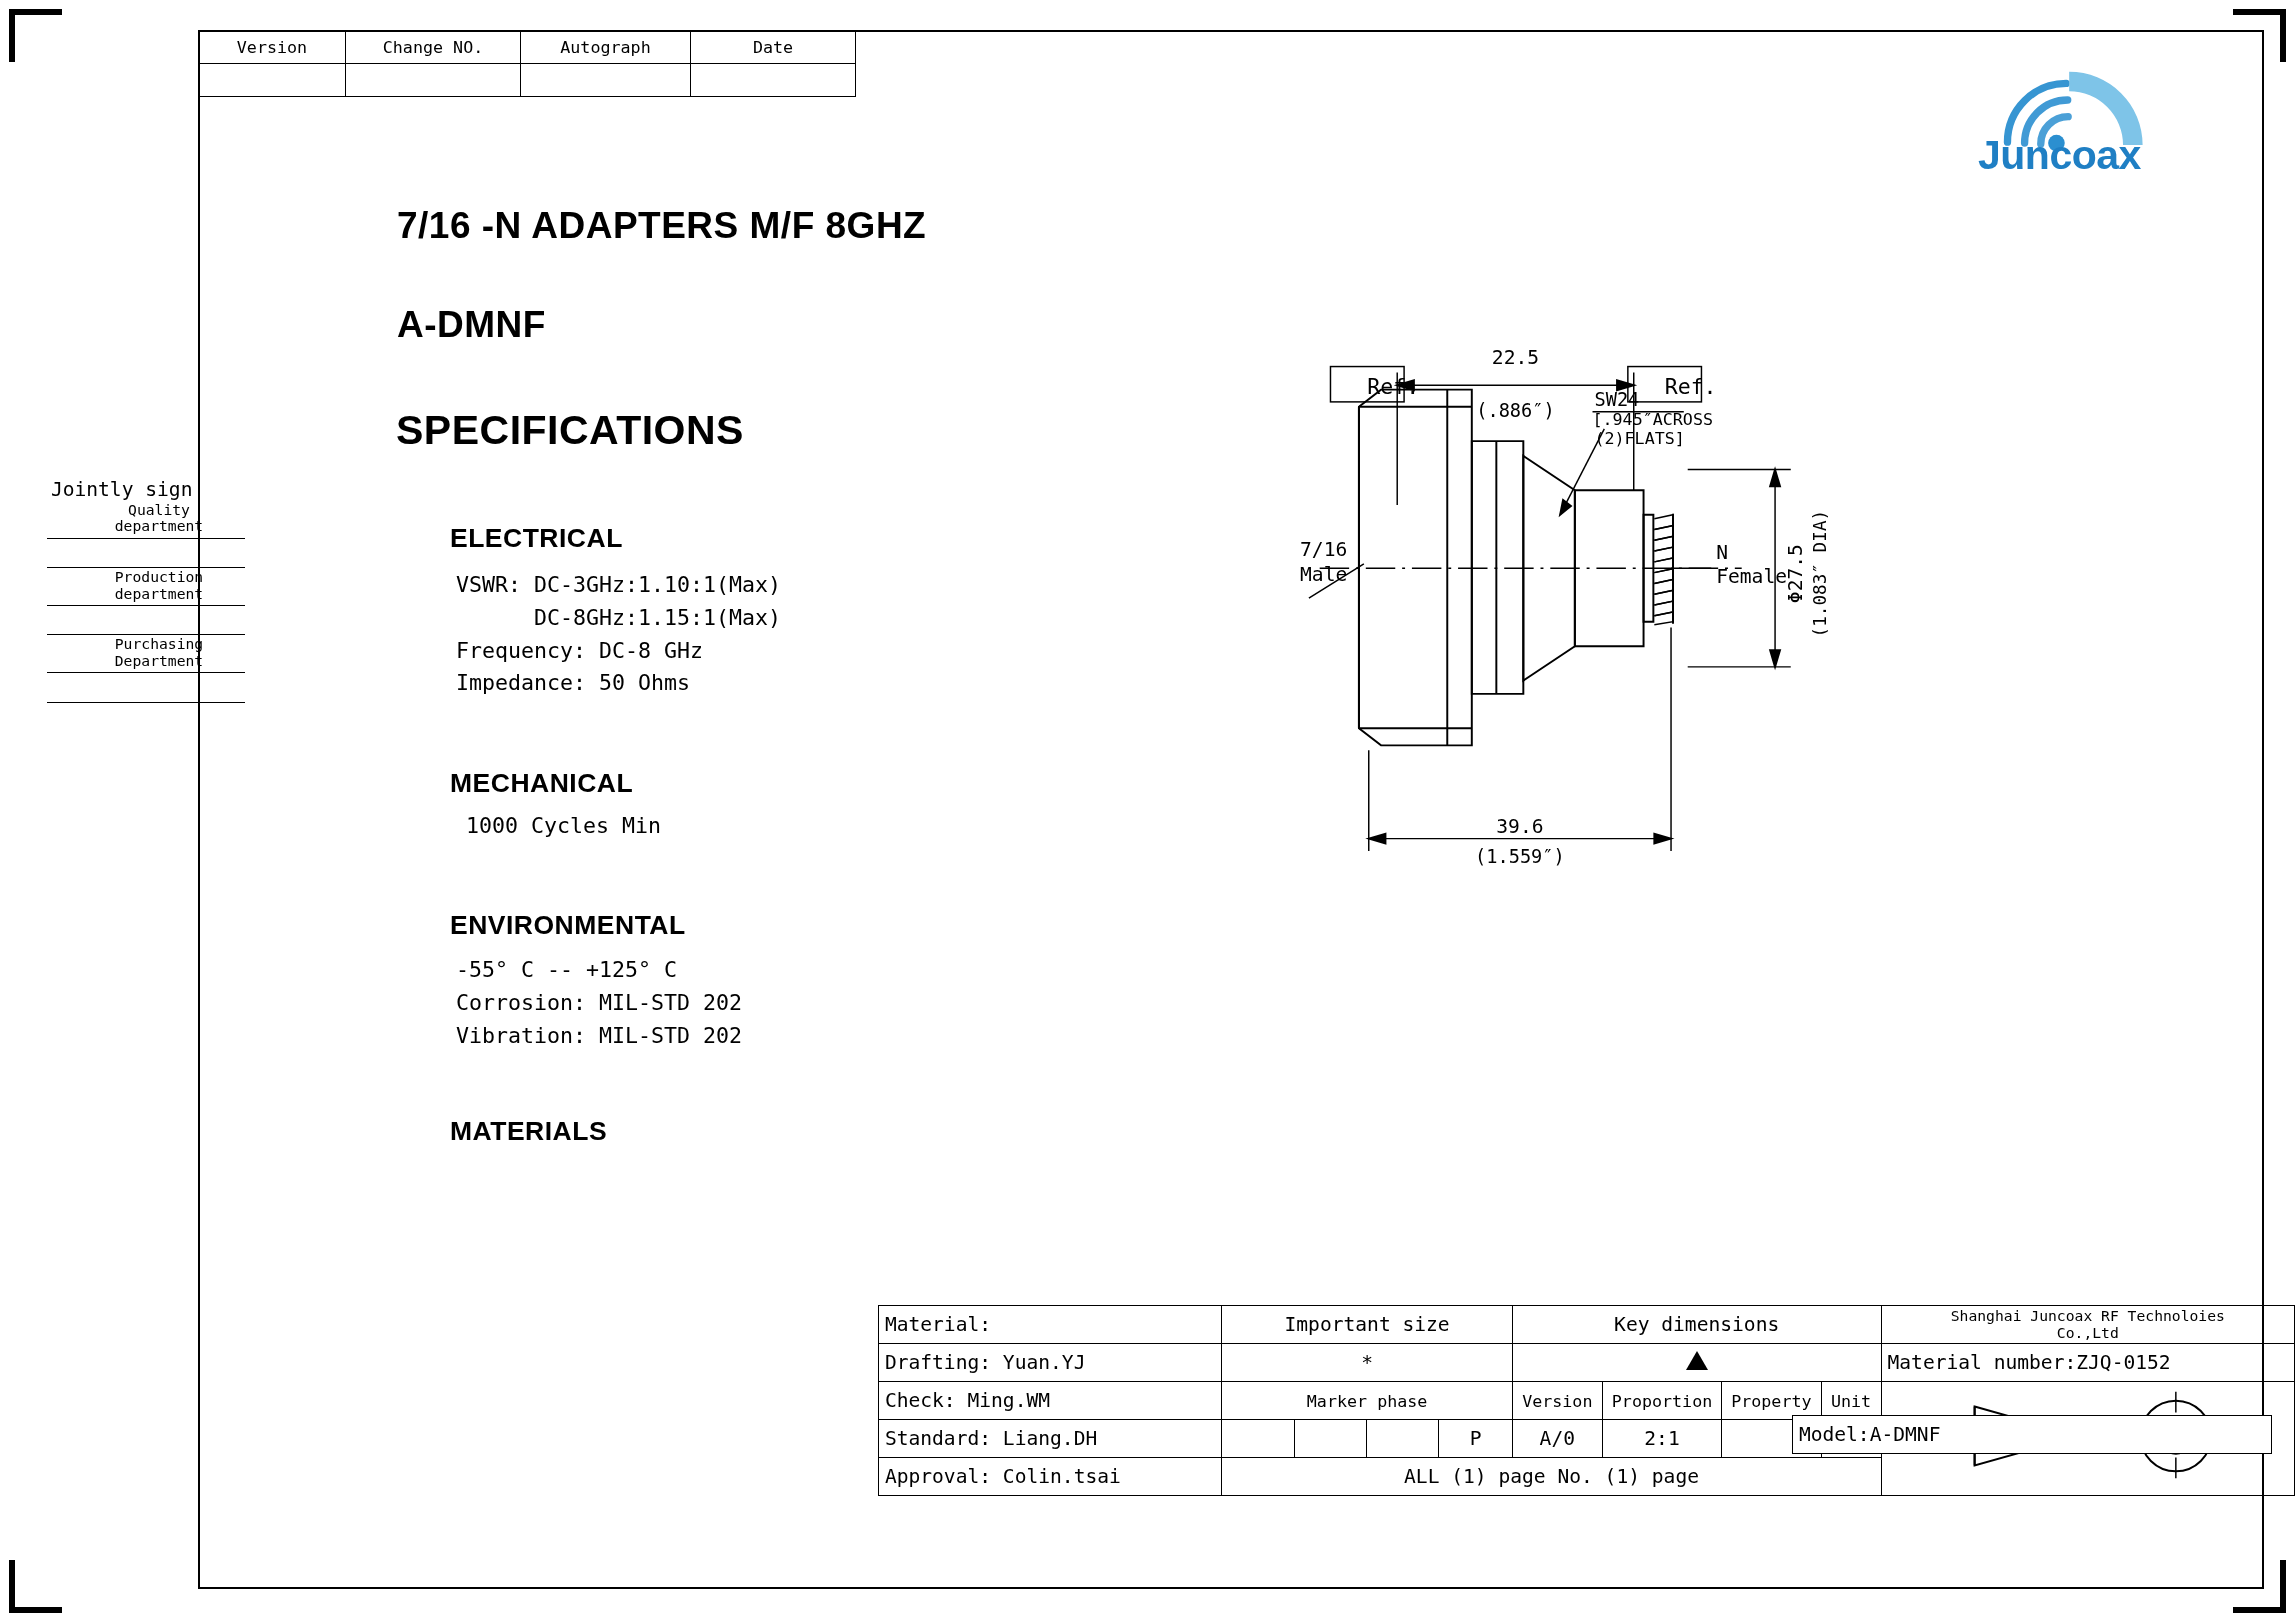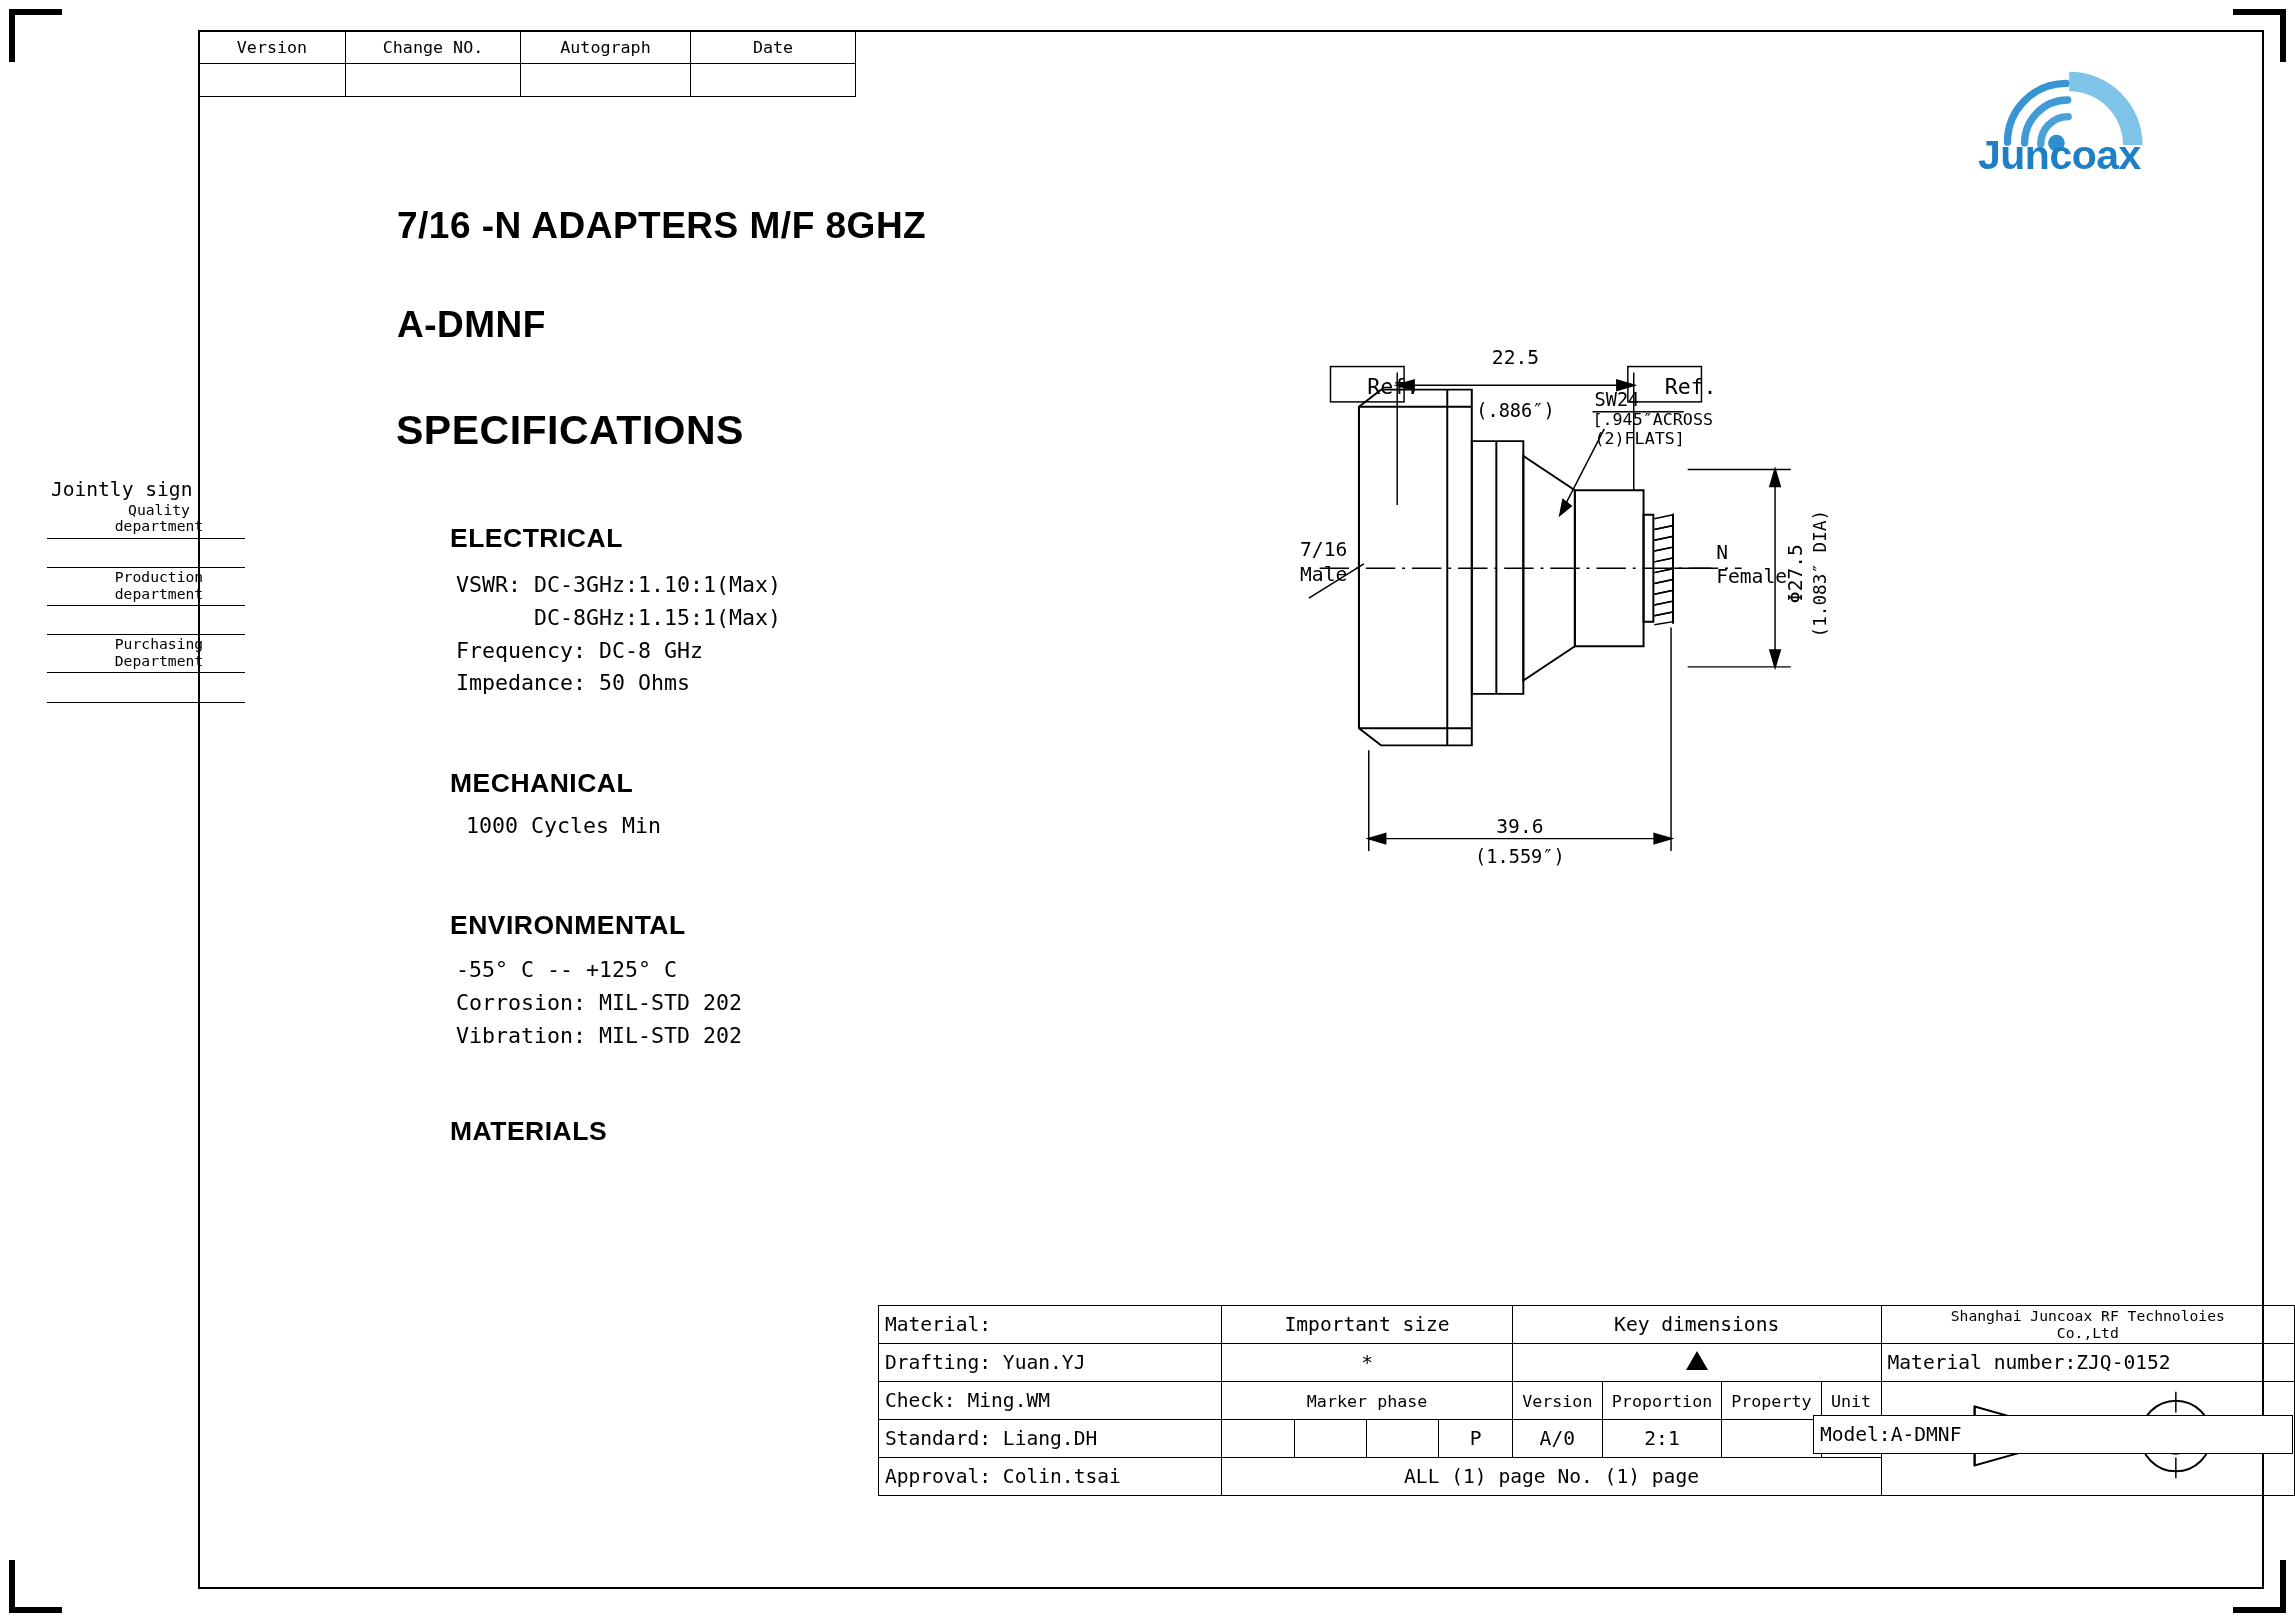--- a/index.html
+++ b/index.html
@@ -425,16 +425,16 @@
       <td class="ctr mid">mm</td>
     </tr>
 
     <tr>
       <td>Approval: Colin.tsai</td>
       <td class="ctr" colspan="8">ALL (1) page   No. (1) page</td>
     </tr>
   </tbody>
     </table>
 
-  <div style="position:absolute; left:1792px; top:1415px; width:480px; height:39px; border:1.5px solid #000; box-sizing:border-box; display:flex; align-items:center; padding-left:5.9px; background:#fff; font-size:19.6px;margin-left:21px;">Model:A-DMNF</div>
+  <div style="position:absolute; left:1792px; top:1415px; width:480px; height:39px; border:1.5px solid #000; box-sizing:border-box; display:flex; align-items:center; padding-left:5.9px; background:#fff; font-size:19.6px;">Model:A-DMNF</div>
 
 </div>
 
 
 </body></html>

